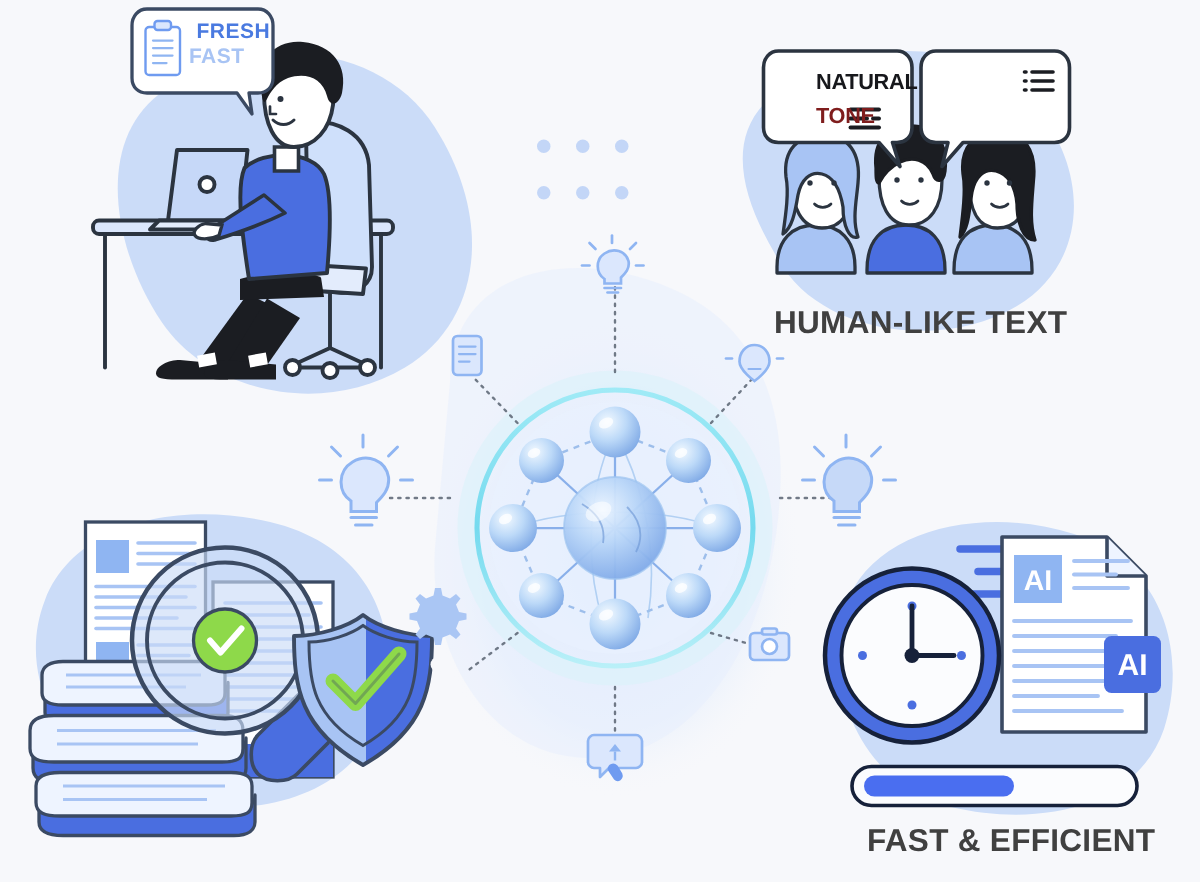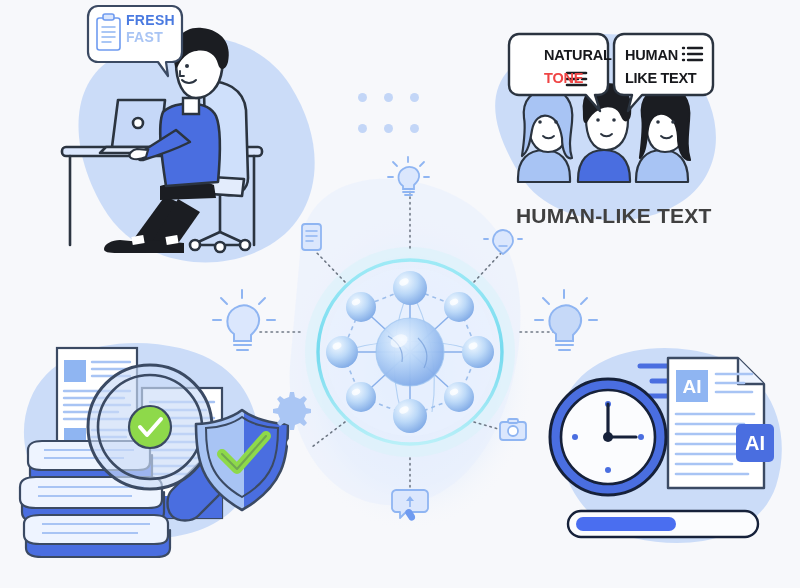--- a/index.html
+++ b/index.html
@@ -518,31 +518,28 @@
   <div class="dotgrid" style="left:358px;top:93px;width:62px;height:40px;">
     <i style="left:0;top:0;"></i>
       <i style="left:26px;top:0;"></i>
       <i style="left:52px;top:0;"></i>
     <i style="left:0;top:31px;"></i>
       <i style="left:26px;top:31px;"></i>
       <i style="left:52px;top:31px;"></i>
   </div>
 
   <div class="abs" style="left:126px;top:12px;width:54px;line-height:17px;">
-    <div style="font-size:14px;font-weight:bold;color:#4a7ae0;letter-spacing:.3px;">FRESH</div>
+    <div style="font-size:14px;font-weight:bold;color:#4a7ae0;letter-spacing:.3px;text-align:right;">FRESH</div>
     <div style="font-size:14px;font-weight:bold;color:#a8c4f4;letter-spacing:.3px;">FAST</div>
   </div>
 
   <div class="abs" style="left:544px;top:44px;width:80px;line-height:23px;">
     <div style="font-size:14.5px;font-weight:bold;color:#17181c;letter-spacing:-.2px;">NATURAL</div>
-    <div style="font-size:14.5px;font-weight:bold;color:#ef4444;letter-spacing:-.2px;">TONE</div>
+    <div style="font-size:14.5px;font-weight:bold;color:#7f1d1d;letter-spacing:-.2px;">TONE</div>
   </div>
 
-  <div class="abs" style="left:625px;top:44px;width:84px;line-height:23px;">
-    <div style="font-size:14.5px;font-weight:bold;color:#17181c;letter-spacing:-.2px;">HUMAN</div>
-    <div style="font-size:14.5px;font-weight:bold;color:#17181c;letter-spacing:-.3px;">LIKE TEXT</div>
-  </div>
 
   <div class="quad-label" id="label-human">HUMAN-LIKE TEXT</div>
 
 
+  <div class="quad-label" id="label-fast">FAST &amp; EFFICIENT</div>
 
 </div>
 
 </body></html>

